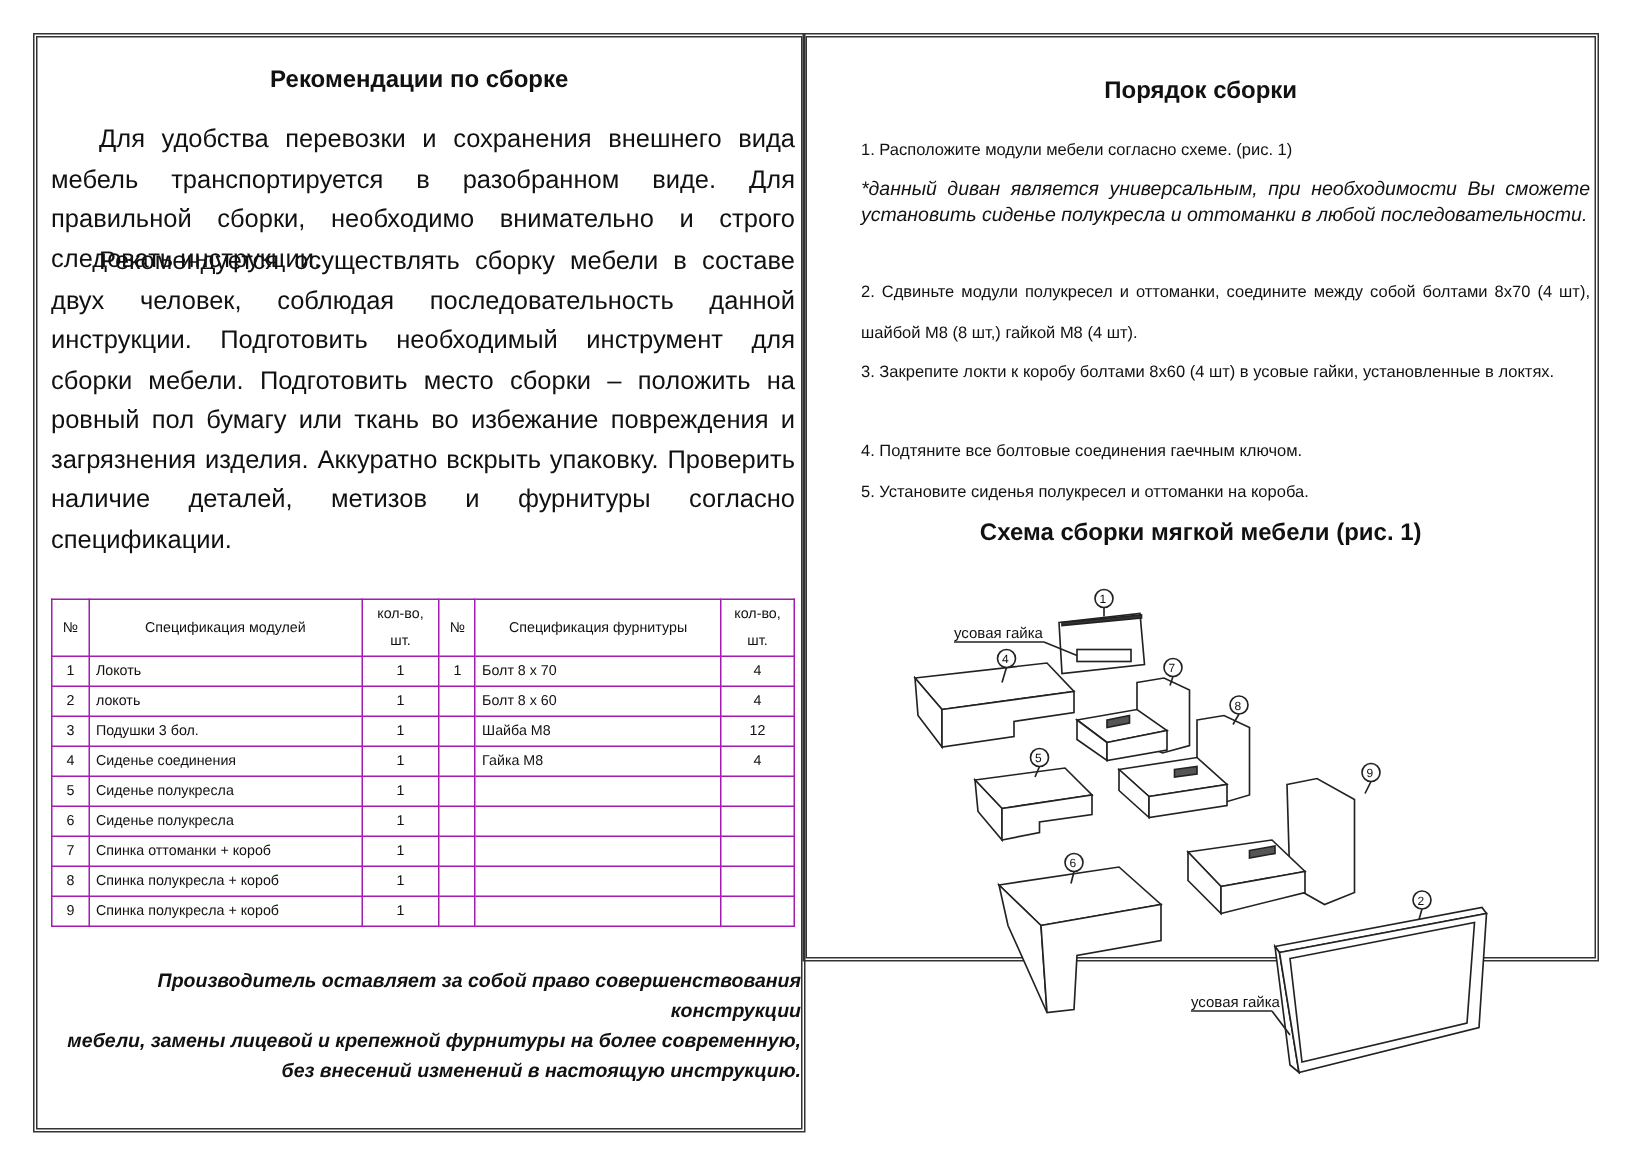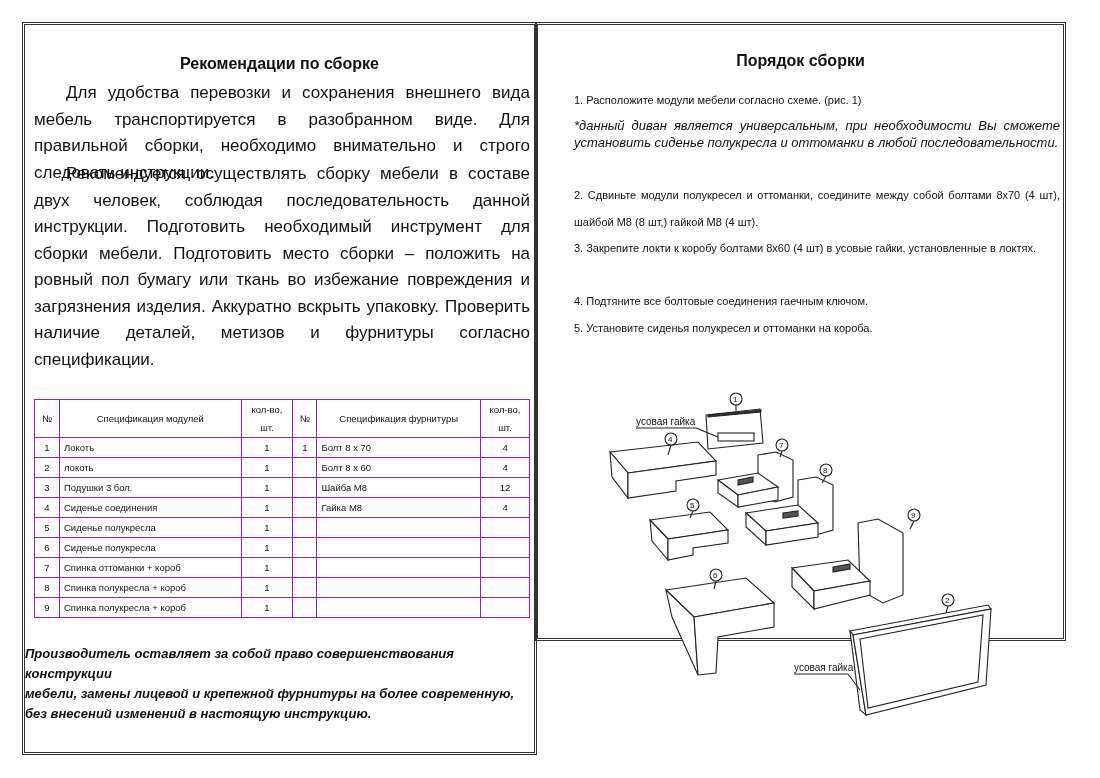--- a/index.html
+++ b/index.html
@@ -9,31 +9,31 @@
   .page-left { left: 22px; top: 22px; width: 515px; height: 733px; }
   .page-right { left: 535px; top: 22px; width: 531px; height: 619px; }
   .title { position: absolute; font-weight: bold; font-size: 16px; text-align: center; width: 100%; }
   .para { position: absolute; font-size: 17px; line-height: 26.5px; text-align: justify; text-align-last: left; }
   .para .indent { display: inline-block; width: 32px; }
   .center-note { position: absolute; font-size: 13px; text-align: center; width: 100%; }
   table.spec { position: absolute; left: 9px; top: 374px; width: 496px; border-collapse: collapse; font-size: 9.5px; }
   table.spec td, table.spec th { border: 1px solid #a21caf; height: 20px; padding: 0 4px; font-weight: normal; }
   table.spec th { height: 38px; line-height: 18px; text-align: center; }
   table.spec td.num, table.spec td.qty { text-align: center; }
-  .disclaimer { position: absolute; left: 0; top: 619px; width: 100%; text-align: left; font-weight: bold; font-style: italic; font-size: 13px; line-height: 20px; }
+  .disclaimer { position: absolute; left: 0; top: 619px; width: 100%; text-align: right; font-weight: bold; font-style: italic; font-size: 13px; line-height: 20px; }
   .step { position: absolute; left: 36px; width: 486px; font-size: 11px; line-height: 26.5px; text-align: justify; }
   .note { position: absolute; left: 36px; width: 486px; font-size: 13px; font-style: italic; line-height: 16.5px; text-align: justify; text-align-last: left; }
   .diagram { position: absolute; left: 60px; top: 360px; width: 420px; height: 340px; }
   .diagram svg { width: 100%; height: 100%; }
 </style>
 </head>
 <body>
 
 <div class="frame page-left">
-  <div class="title" style="top:30px;">Рекомендации по сборке</div>
+  <div class="title" style="top:20px;">Рекомендации по сборке</div>
 
   <div class="para" style="left:9px; top:55px; width:496px;">
     <span class="indent"></span><span>Для удобства перевозки и сохранения внешнего вида мебель транспортируется в разобранном виде. Для правильной сборки, необходимо внимательно и строго следовать инструкции.</span>
   </div>
 
   <div class="para" style="left:9px; top:136px; width:496px;">
     <span class="indent"></span><span>Рекомендуется осуществлять сборку мебели в составе двух человек, соблюдая последовательность данной инструкции. Подготовить необходимый инструмент для сборки мебели. Подготовить место сборки – положить на ровный пол бумагу или ткань во избежание повреждения и загрязнения изделия. Аккуратно вскрыть упаковку. Проверить наличие деталей, метизов и фурнитуры согласно спецификации.</span>
   </div>
 
 
@@ -143,20 +143,21 @@
 <div class="frame page-right">
   <div class="title" style="top:27px;">Порядок сборки</div>
 
   <div class="step" style="top:62px;">1. Расположите модули мебели согласно схеме. (рис. 1)</div>
   <div class="note" style="top:93px;">*данный диван является универсальным, при необходимости Вы сможете установить сиденье полукресла и оттоманки в любой последовательности.</div>
   <div class="step" style="top:157px;">2. Сдвиньте модули полукресел и оттоманки, соедините между собой болтами 8х70 (4 шт), шайбой М8 (8 шт,) гайкой М8 (4 шт).</div>
   <div class="step" style="top:210px;">3. Закрепите локти к коробу болтами 8х60 (4 шт) в усовые гайки, установленные в локтях.</div>
   <div class="step" style="top:263px;">4. Подтяните все болтовые соединения гаечным ключом.</div>
   <div class="step" style="top:290px;">5. Установите сиденья полукресел и оттоманки на короба.</div>
 
+  <div class="title" style="top:322px;">Схема сборки мягкой мебели (рис. 1)</div>
 
   <div class="diagram">
     <svg viewBox="0 0 420 340" fill="#fff" stroke="#222" stroke-width="1.1">
 
       <polygon points="108,30 162,24 165,58 110,64"></polygon>
       <polygon points="110,30 163,25 163,27 110,32" fill="#333"></polygon>
       <rect x="120" y="48" width="36" height="8" transform="skew(0,-6)"></rect>
       <circle cx="138" cy="14" r="6"></circle>
       <line x1="138" y1="20" x2="138" y2="26"></line>
 

